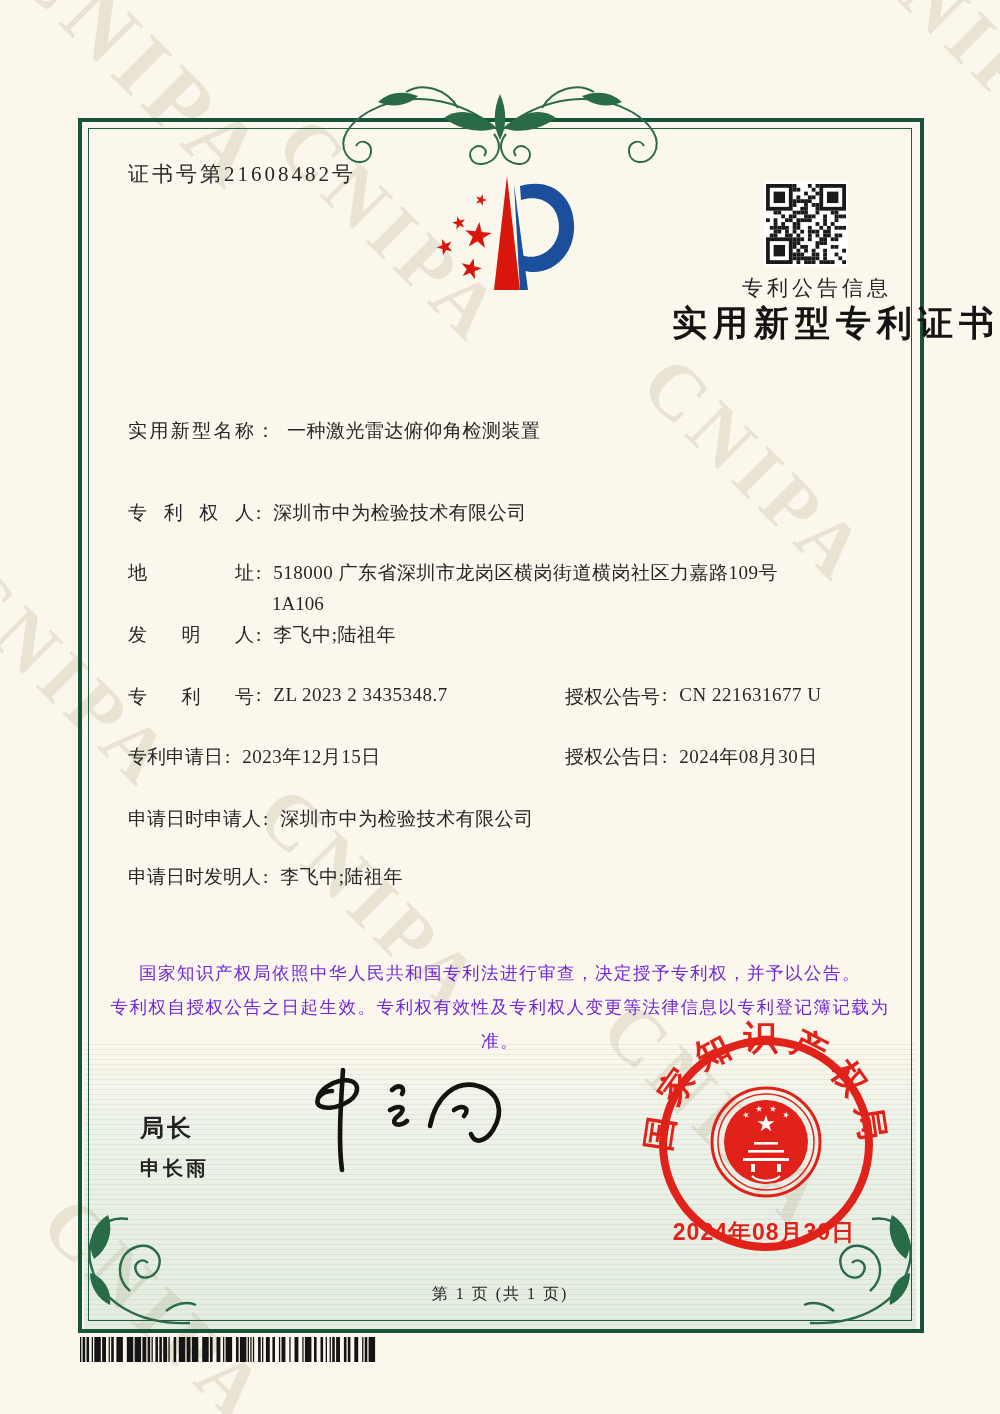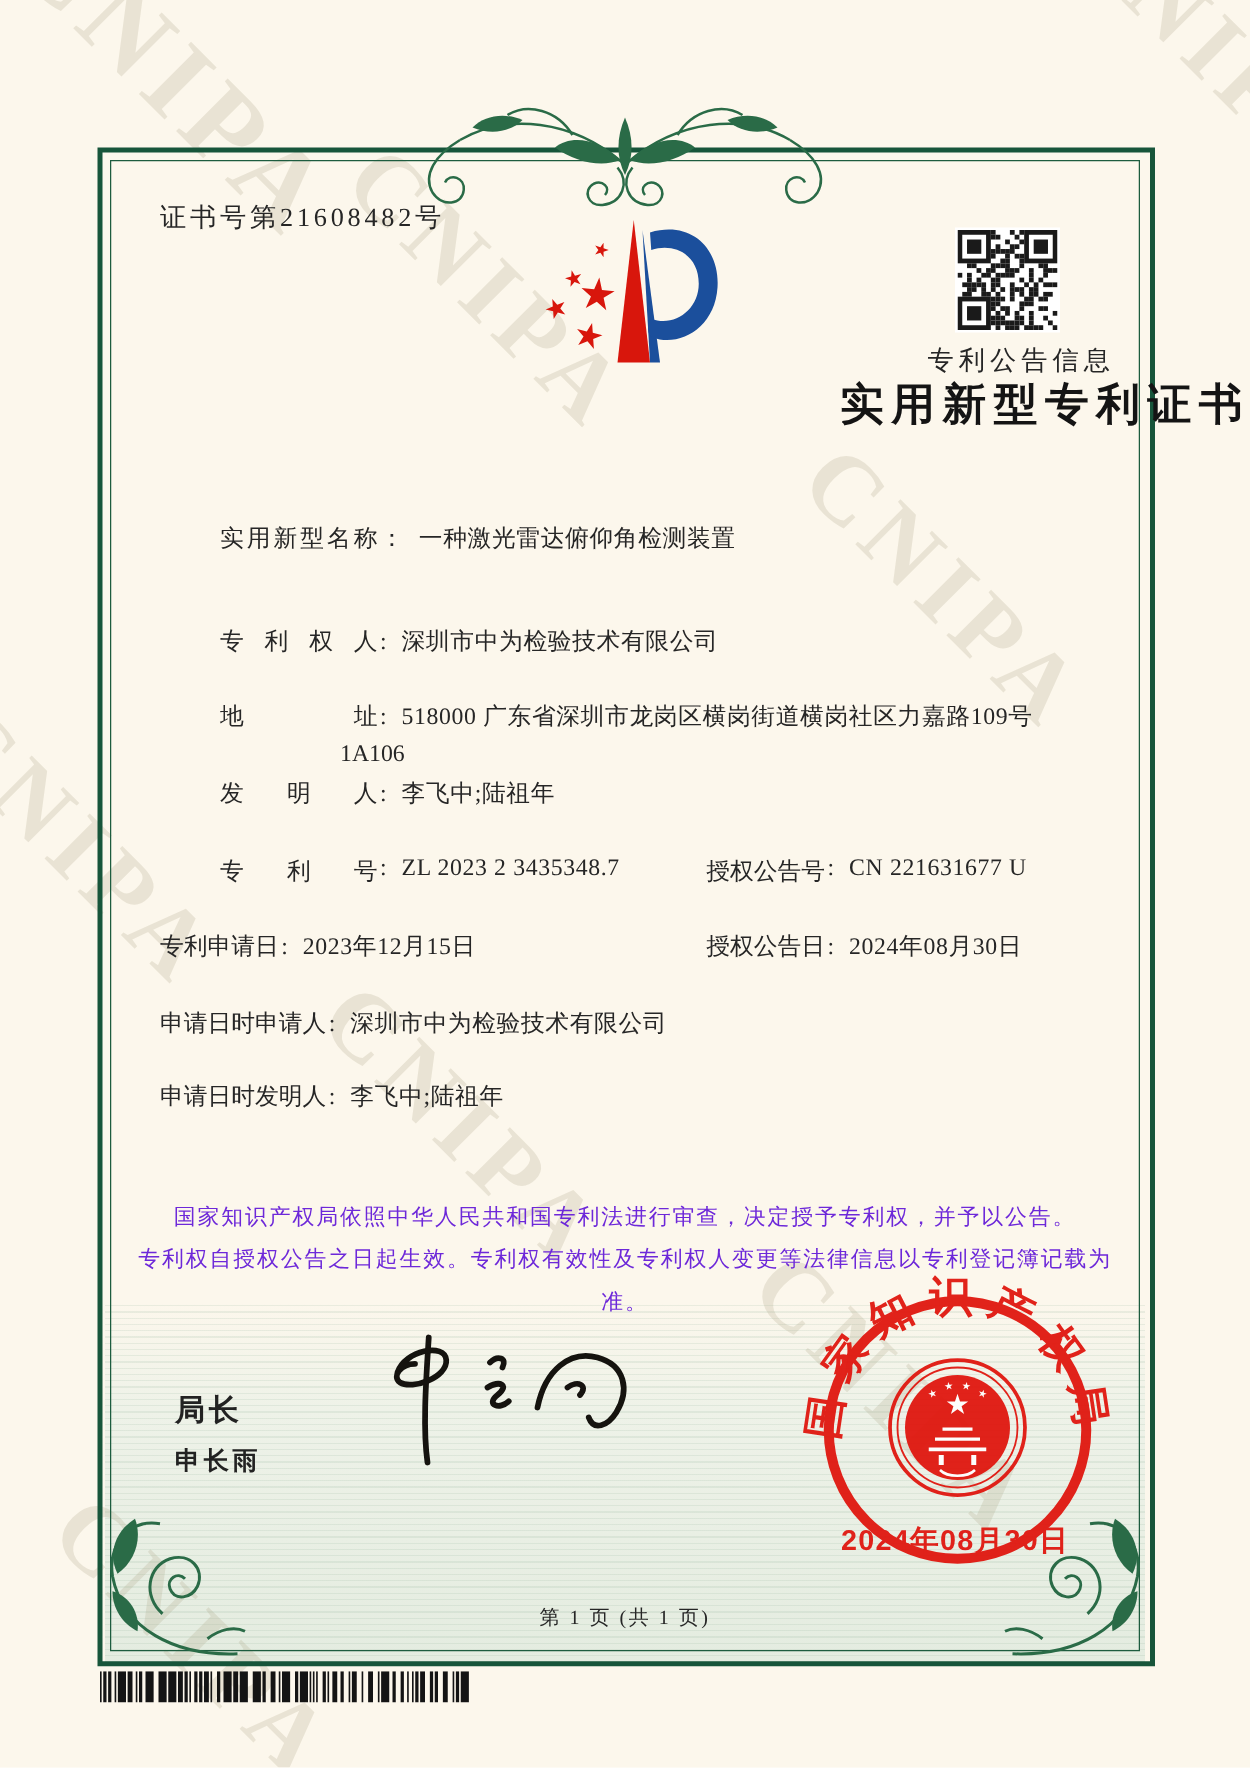--- a/index.html
+++ b/index.html
@@ -20,21 +20,21 @@
   
   .cert-no{position:absolute;left:128px;top:160px;font-size:21px;letter-spacing:3px;z-index:3;}
   .logo{position:absolute;left:424px;top:170px;z-index:3;}
   .qr{position:absolute;left:764px;top:182px;z-index:3;background:#fff;padding:2px;}
   .qr-label{position:absolute;left:742px;top:274px;font-size:21px;letter-spacing:4px;z-index:3;}
   .title{position:absolute;left:0;top:300px;width:1000px;text-align:right;font-size:35px;
          font-weight:bold;letter-spacing:6px;color:#141414;z-index:3;}
   
   .row{position:absolute;left:128px;font-size:19px;z-index:3;white-space:nowrap;}
   .lbl{display:inline-block;vertical-align:top;}
-  .jst{width:126px;text-align:justify;text-align-last:justify;text-justify:inter-character;margin-left:48px;}
+  .jst{width:126px;text-align:justify;text-align-last:justify;text-justify:inter-character;}
   .colon{display:inline-block;margin:0 12px 0 2px;}
   .val{letter-spacing:0.5px;}
   .rcol{position:absolute;left:437px;top:0;white-space:nowrap;}
   .val2{position:absolute;left:144px;top:33px;}
   
   .stmt{position:absolute;left:100px;top:956px;width:800px;text-align:center;font-size:17.5px;
         letter-spacing:1.5px;line-height:34px;z-index:3;color:#6d28d9;}
   
   .sig-title{position:absolute;left:140px;top:1112px;font-size:24px;letter-spacing:3px;z-index:3;
              font-family:"Liberation Sans","DejaVu Sans",sans-serif;font-weight:bold;color:#222;}

